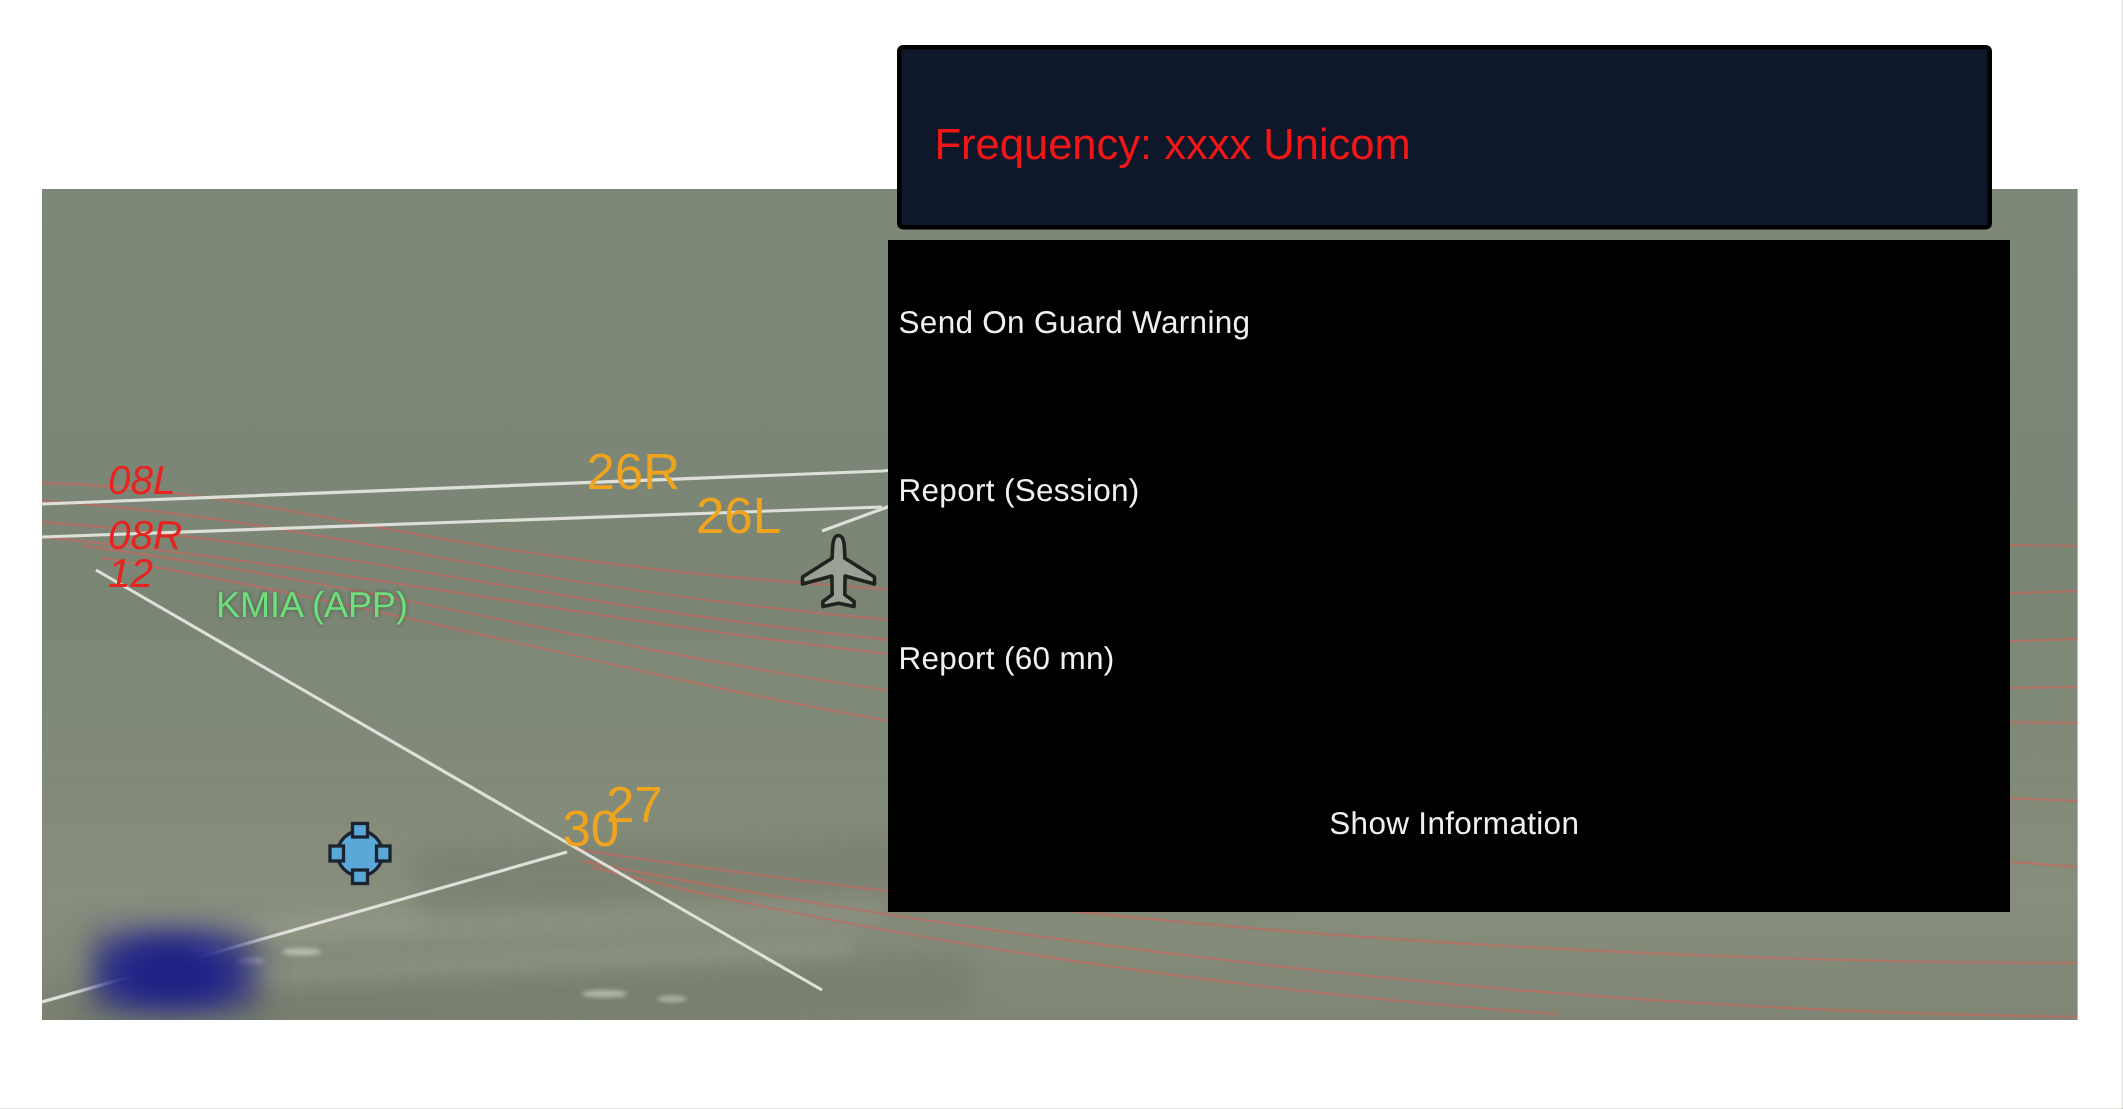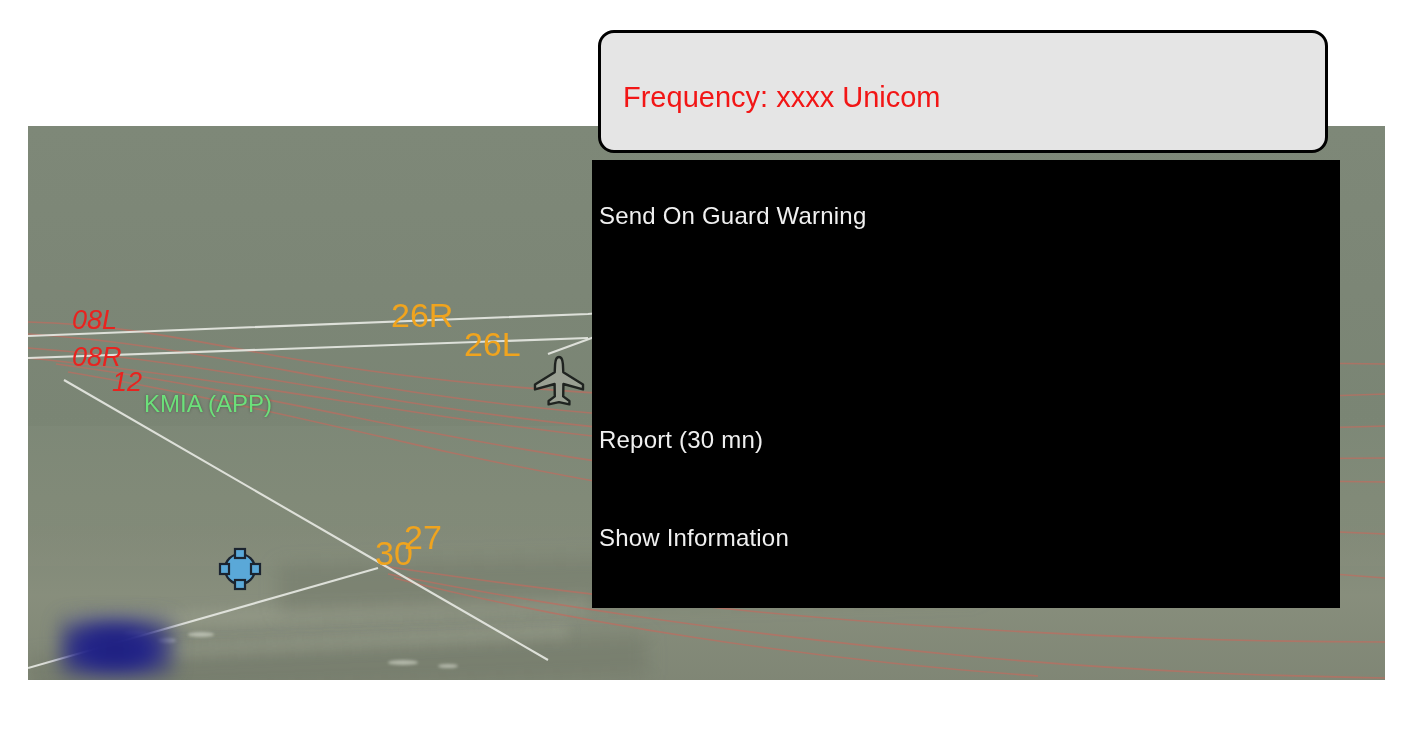--- a/index.html
+++ b/index.html
@@ -126,23 +126,23 @@
     pointer-events: none;
   }
 
   
   #frequency-callout {
     position: absolute;
     left: 598px;
     top: 30px;
     width: 730px;
     height: 123px;
-    background: #e5e5e5;
+    background: #0f172a;
     border: 3px solid #000000;
-    border-radius: 16px;
+    border-radius: 4px;
     box-sizing: border-box;
     z-index: 30;
   }
   #frequency-text {
     position: absolute;
     left: 22px;
     top: 48px;
     font-size: 29px;
     color: #f21616;
     font-family: "Liberation Sans", sans-serif;
@@ -165,21 +165,21 @@
     width: 100%;
     height: 112px;
     display: flex;
     align-items: center;
     box-sizing: border-box;
     padding-left: 7px;
     color: #ffffff;
   }
   .menu-item-label {
     font-family: "Liberation Sans", sans-serif;
-    font-size: 24px;
+    font-size: 21px;
     font-weight: 400;
     color: #f0f0f0;
     letter-spacing: 0.2px;
     white-space: nowrap;
   }
 </style>
 </head>
 <body>
 
 <div id="map-viewport">
@@ -216,21 +216,21 @@
       <path d="M 0,210 L 560,188 L 700,176"></path>
       <path d="M 0,232 L 560,212"></path>
       <path d="M 36,254 L 340,430 L 520,534"></path>
       <path d="M 0,542 L 350,442"></path>
       <path d="M 520,228 L 580,206"></path>
     </g>
   </svg>
 
   <div class="map-label rw-red" style="left:44px;  top:181px;">08L</div>
   <div class="map-label rw-red" style="left:44px;  top:218px;text-align:right;">08R</div>
-  <div class="map-label rw-red" style="left:44px;  top:243px;margin-left:40px;">12</div>
+  <div class="map-label rw-red" style="left:44px;  top:243px;">12</div>
   <div class="map-label rw-orange" style="left:363px; top:172px;">26R</div>
   <div class="map-label rw-orange" style="left:436px; top:201px;">26L</div>
   <div class="map-label rw-orange" style="left:376px; top:394px;text-align:center;">27</div>
   <div class="map-label rw-orange" style="left:347px; top:410px;">30</div>
 
   <div class="map-label ap-green" style="left:116px; top:266px;">KMIA (APP)</div>
 
   <div id="airport-marker" style="left:190px; top:421px;">
     <svg viewBox="0 0 44 44" width="44" height="44">
       <circle cx="22" cy="22" r="15" fill="#5aa8d8" stroke="#1b2430" stroke-width="2.2"></circle>
@@ -251,19 +251,22 @@
 </div>
 
 <div id="frequency-callout">
   <div id="frequency-text">Frequency: xxxx Unicom</div>
 </div>
 
 <div id="context-menu">
   <div class="menu-item" style="top:0px;">
     <span class="menu-item-label">Send On Guard Warning</span>
   </div>
+  <div class="menu-item" style="top:112px;">
+    <span class="menu-item-label">Report (Session)</span>
+  </div>
   <div class="menu-item" style="top:224px;">
-    <span class="menu-item-label">Report (30 mn)</span>
-  </div>
-  <div class="menu-item" style="top:322px;">
+    <span class="menu-item-label">Report (60 mn)</span>
+  </div>
+  <div class="menu-item" style="top:334px;justify-content:center;">
     <span class="menu-item-label">Show Information</span>
   </div>
 </div>
 
 </body></html>

